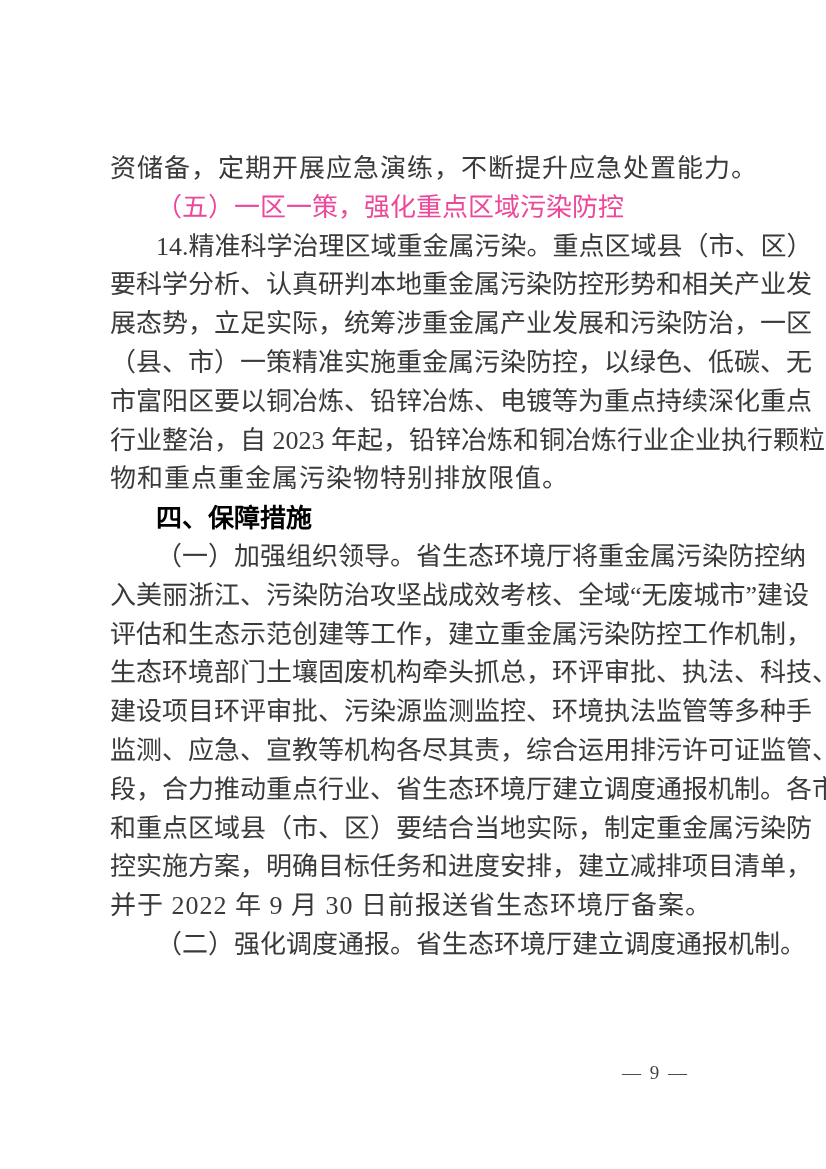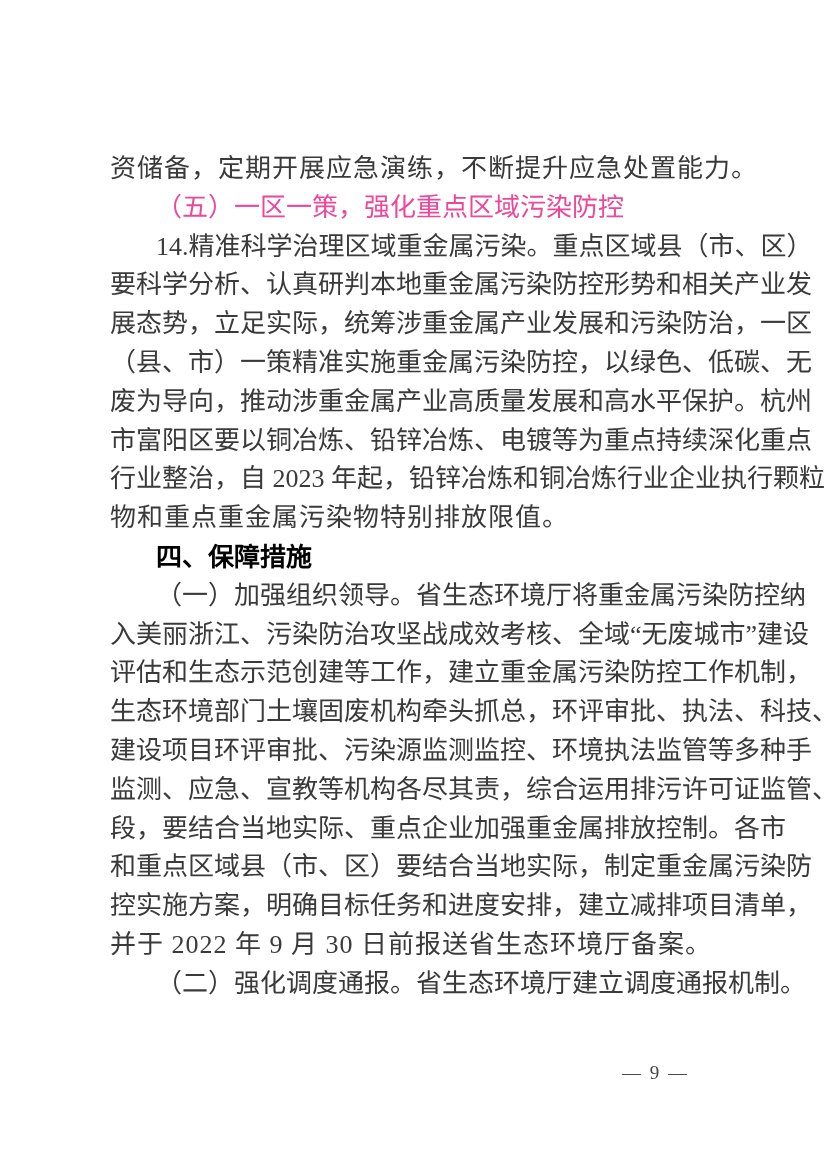--- a/index.html
+++ b/index.html
@@ -72,32 +72,31 @@
 <body>
 
 <div class="page">
   <div class="content">
     <div class="tl tl-end">资储备，定期开展应急演练，不断提升应急处置能力。</div>
     <div class="tl tl-h2 tl-indent">（五）一区一策，强化重点区域污染防控</div>
     <div class="tl tl-indent">14.精准科学治理区域重金属污染。重点区域县（市、区）</div>
     <div class="tl">要科学分析、认真研判本地重金属污染防控形势和相关产业发</div>
     <div class="tl">展态势，立足实际，统筹涉重金属产业发展和污染防治，一区</div>
     <div class="tl">（县、市）一策精准实施重金属污染防控，以绿色、低碳、无</div>
-    <div class="tl">废为导向，推动涉重金属产业高质量发展和高水平保护。杭州</div>
     <div class="tl">市富阳区要以铜冶炼、铅锌冶炼、电镀等为重点持续深化重点</div>
     <div class="tl">行业整治，自 2023 年起，铅锌冶炼和铜冶炼行业企业执行颗粒</div>
     <div class="tl tl-end">物和重点重金属污染物特别排放限值。</div>
     <div class="tl tl-h1 tl-indent">四、保障措施</div>
     <div class="tl tl-indent">（一）加强组织领导。省生态环境厅将重金属污染防控纳</div>
     <div class="tl">入美丽浙江、污染防治攻坚战成效考核、全域“无废城市”建设</div>
     <div class="tl">评估和生态示范创建等工作，建立重金属污染防控工作机制，</div>
     <div class="tl">生态环境部门土壤固废机构牵头抓总，环评审批、执法、科技、</div>
     <div class="tl">建设项目环评审批、污染源监测监控、环境执法监管等多种手</div>
     <div class="tl">监测、应急、宣教等机构各尽其责，综合运用排污许可证监管、</div>
-    <div class="tl">段，要结合当地实际、重点企业加强重金属排放控制。各市</div>
+    <div class="tl">段，合力推动重点行业、省生态环境厅建立调度通报机制。各市</div>
     <div class="tl">和重点区域县（市、区）要结合当地实际，制定重金属污染防</div>
     <div class="tl">控实施方案，明确目标任务和进度安排，建立减排项目清单，</div>
     <div class="tl tl-end">并于 2022 年 9 月 30 日前报送省生态环境厅备案。</div>
     <div class="tl tl-indent">（二）强化调度通报。省生态环境厅建立调度通报机制。</div>
   </div>
 
   <div class="footer-page-number">— 9 —</div>
 </div>
 
 </body></html>

